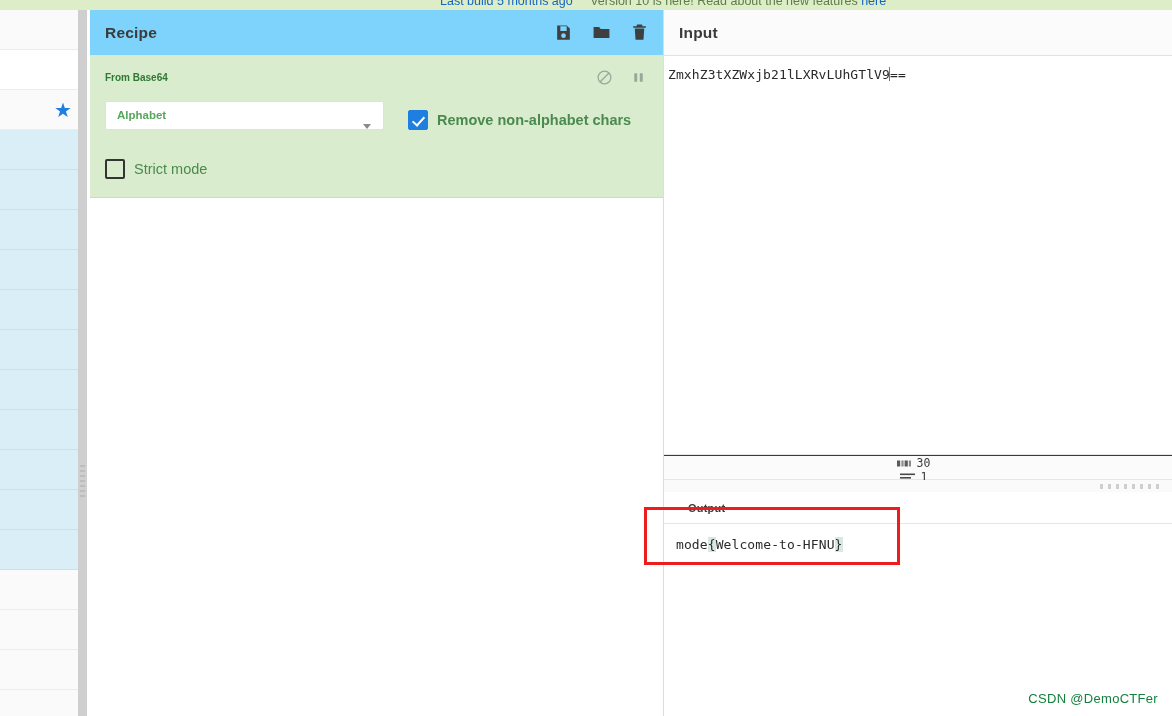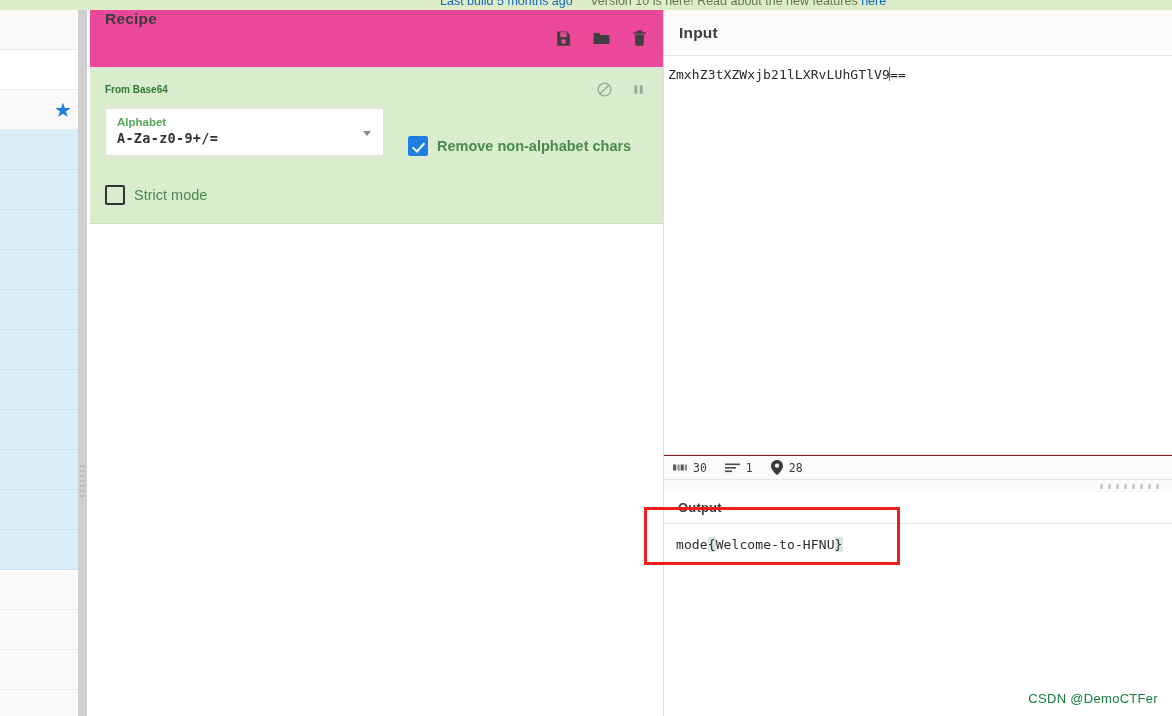--- a/index.html
+++ b/index.html
@@ -97,24 +97,25 @@
   
   .recipe-panel {
     position: absolute;
     left: 90px; top: 10px;
     width: 574px; height: 706px;
     background: #ffffff;
     border-right: 1px solid #dddddd;
     box-sizing: border-box;
   }
   .panel-header {
-    height: 58px;
+    height: 46px;
     border-bottom: 1px solid #e2e2e2;
-    background: #ec4899;
-    display: flex;
+    background: #7dd3fc;
+    display: flex;
+    align-items: center;
     padding: 0 14px 0 15px;
     box-sizing: border-box;
   }
   .panel-title {
     font-size: 15.5px;
     font-weight: bold;
     color: #3b3b3b;
     letter-spacing: .2px;
   }
   .panel-header-actions {
@@ -300,20 +301,21 @@
     left: 0; top: 446px;
     width: 508px; height: 24px;
     background: #fbfbfb;
     border-bottom: 1px solid #e6e6e6;
     display: flex;
     align-items: center;
     padding-left: 9px;
     box-sizing: border-box;
     font-size: 11px;
     color: #4a4a4a;
+    flex-direction: column;
   }
   .status-item {
     display: flex;
     align-items: center;
     margin-right: 18px;
     gap: 6px;
   }
   .status-item svg { display: block; }
   .status-val {
     font-family: "DejaVu Sans Mono", monospace;
@@ -340,21 +342,21 @@
     position: absolute;
     left: 0; top: 482px;
     width: 508px; height: 32px;
     display: flex;
     align-items: center;
     padding-left: 14px;
     box-sizing: border-box;
     background: #ffffff;
     border-bottom: 1px solid #e6e6e6;
   }
-  .output-header .panel-title { font-size: 13px; }
+  .output-header .panel-title { font-size: 11px; margin-left: 10px; }
 
   .output-area {
     position: absolute;
     left: 0; top: 514px;
     width: 508px; height: 202px;
     background: #ffffff;
     padding: 12px 0 0 12px;
     box-sizing: border-box;
   }
   .out-hl {
@@ -468,21 +470,20 @@
               <rect x="6" y="6" width="4.2" height="12" rx="0.6"></rect>
               <rect x="13.8" y="6" width="4.2" height="12" rx="0.6"></rect>
             </svg>
           </span>
         </div>
       </div>
 
       <div class="op-args">
         <div class="arg-select">
           <div class="arg-label">Alphabet</div>
-          <div class="arg-value">A-Za-z0-9+/=</div>
           <div class="arg-caret"></div>
         </div>
 
         <label class="cb-wrap">
           <span class="cb-box checked"></span>
           <span class="cb-label">Remove non-alphabet chars</span>
         </label>
       </div>
 
       <div class="op-args2">

